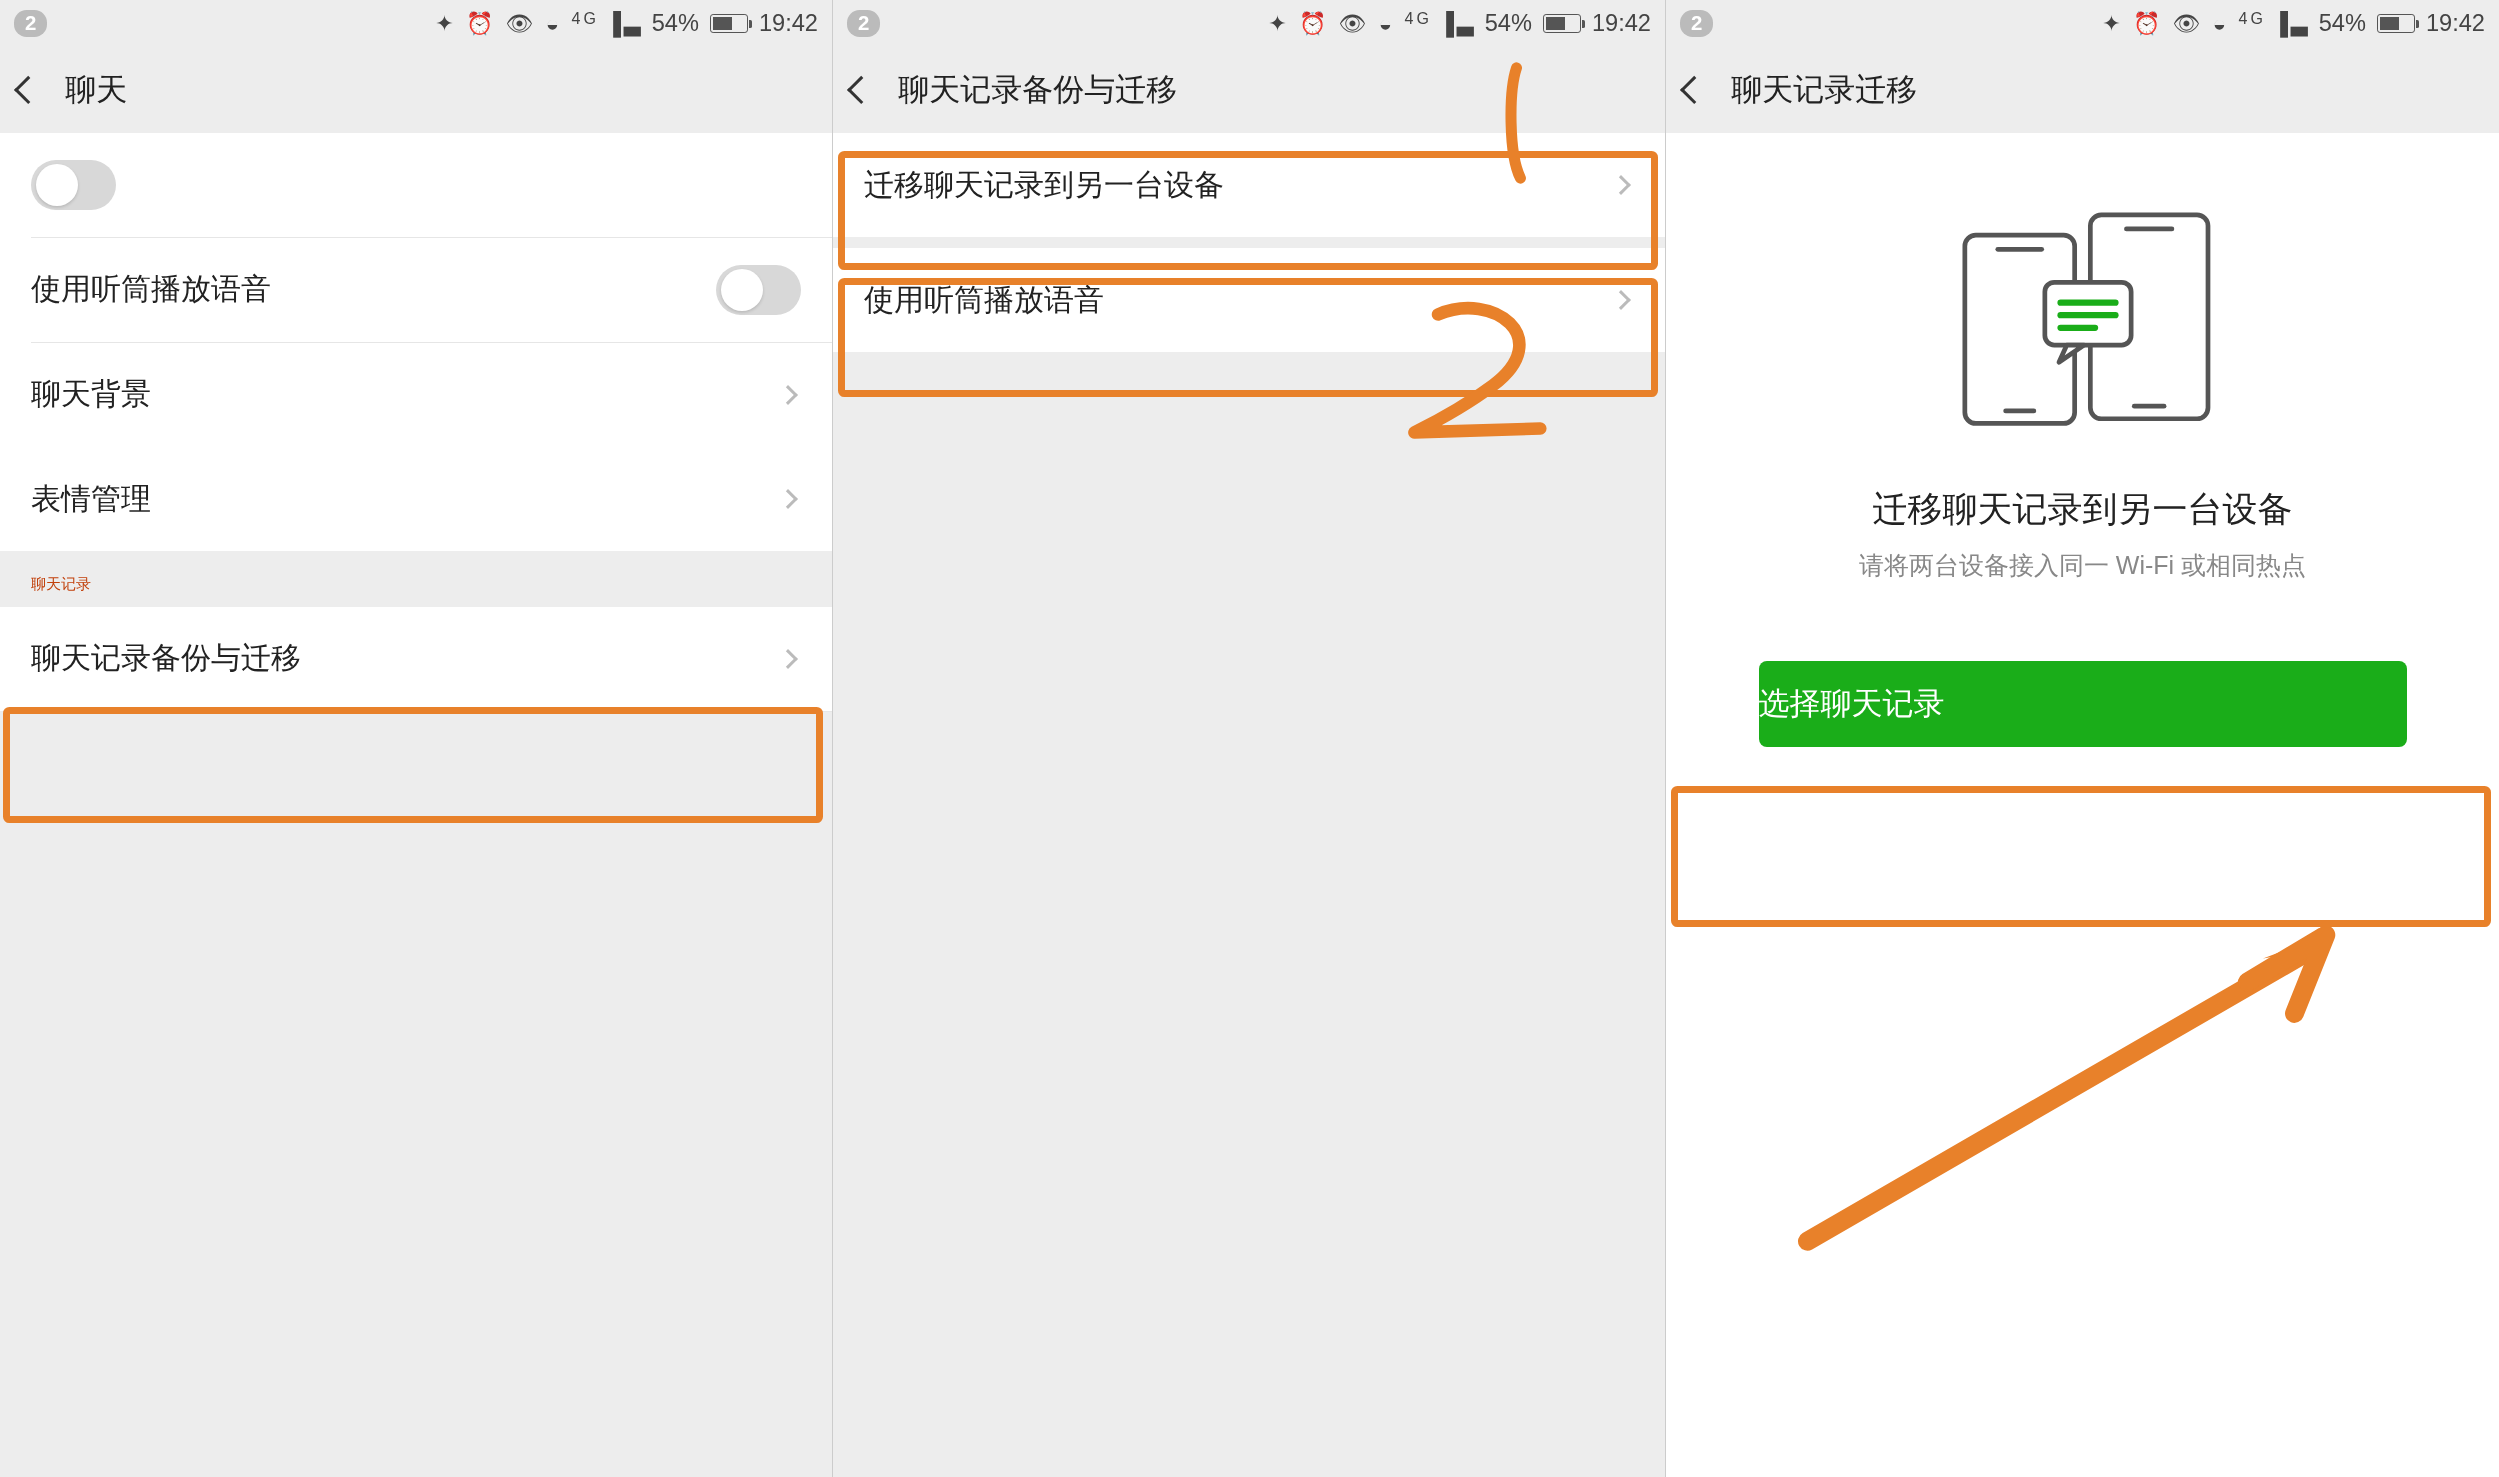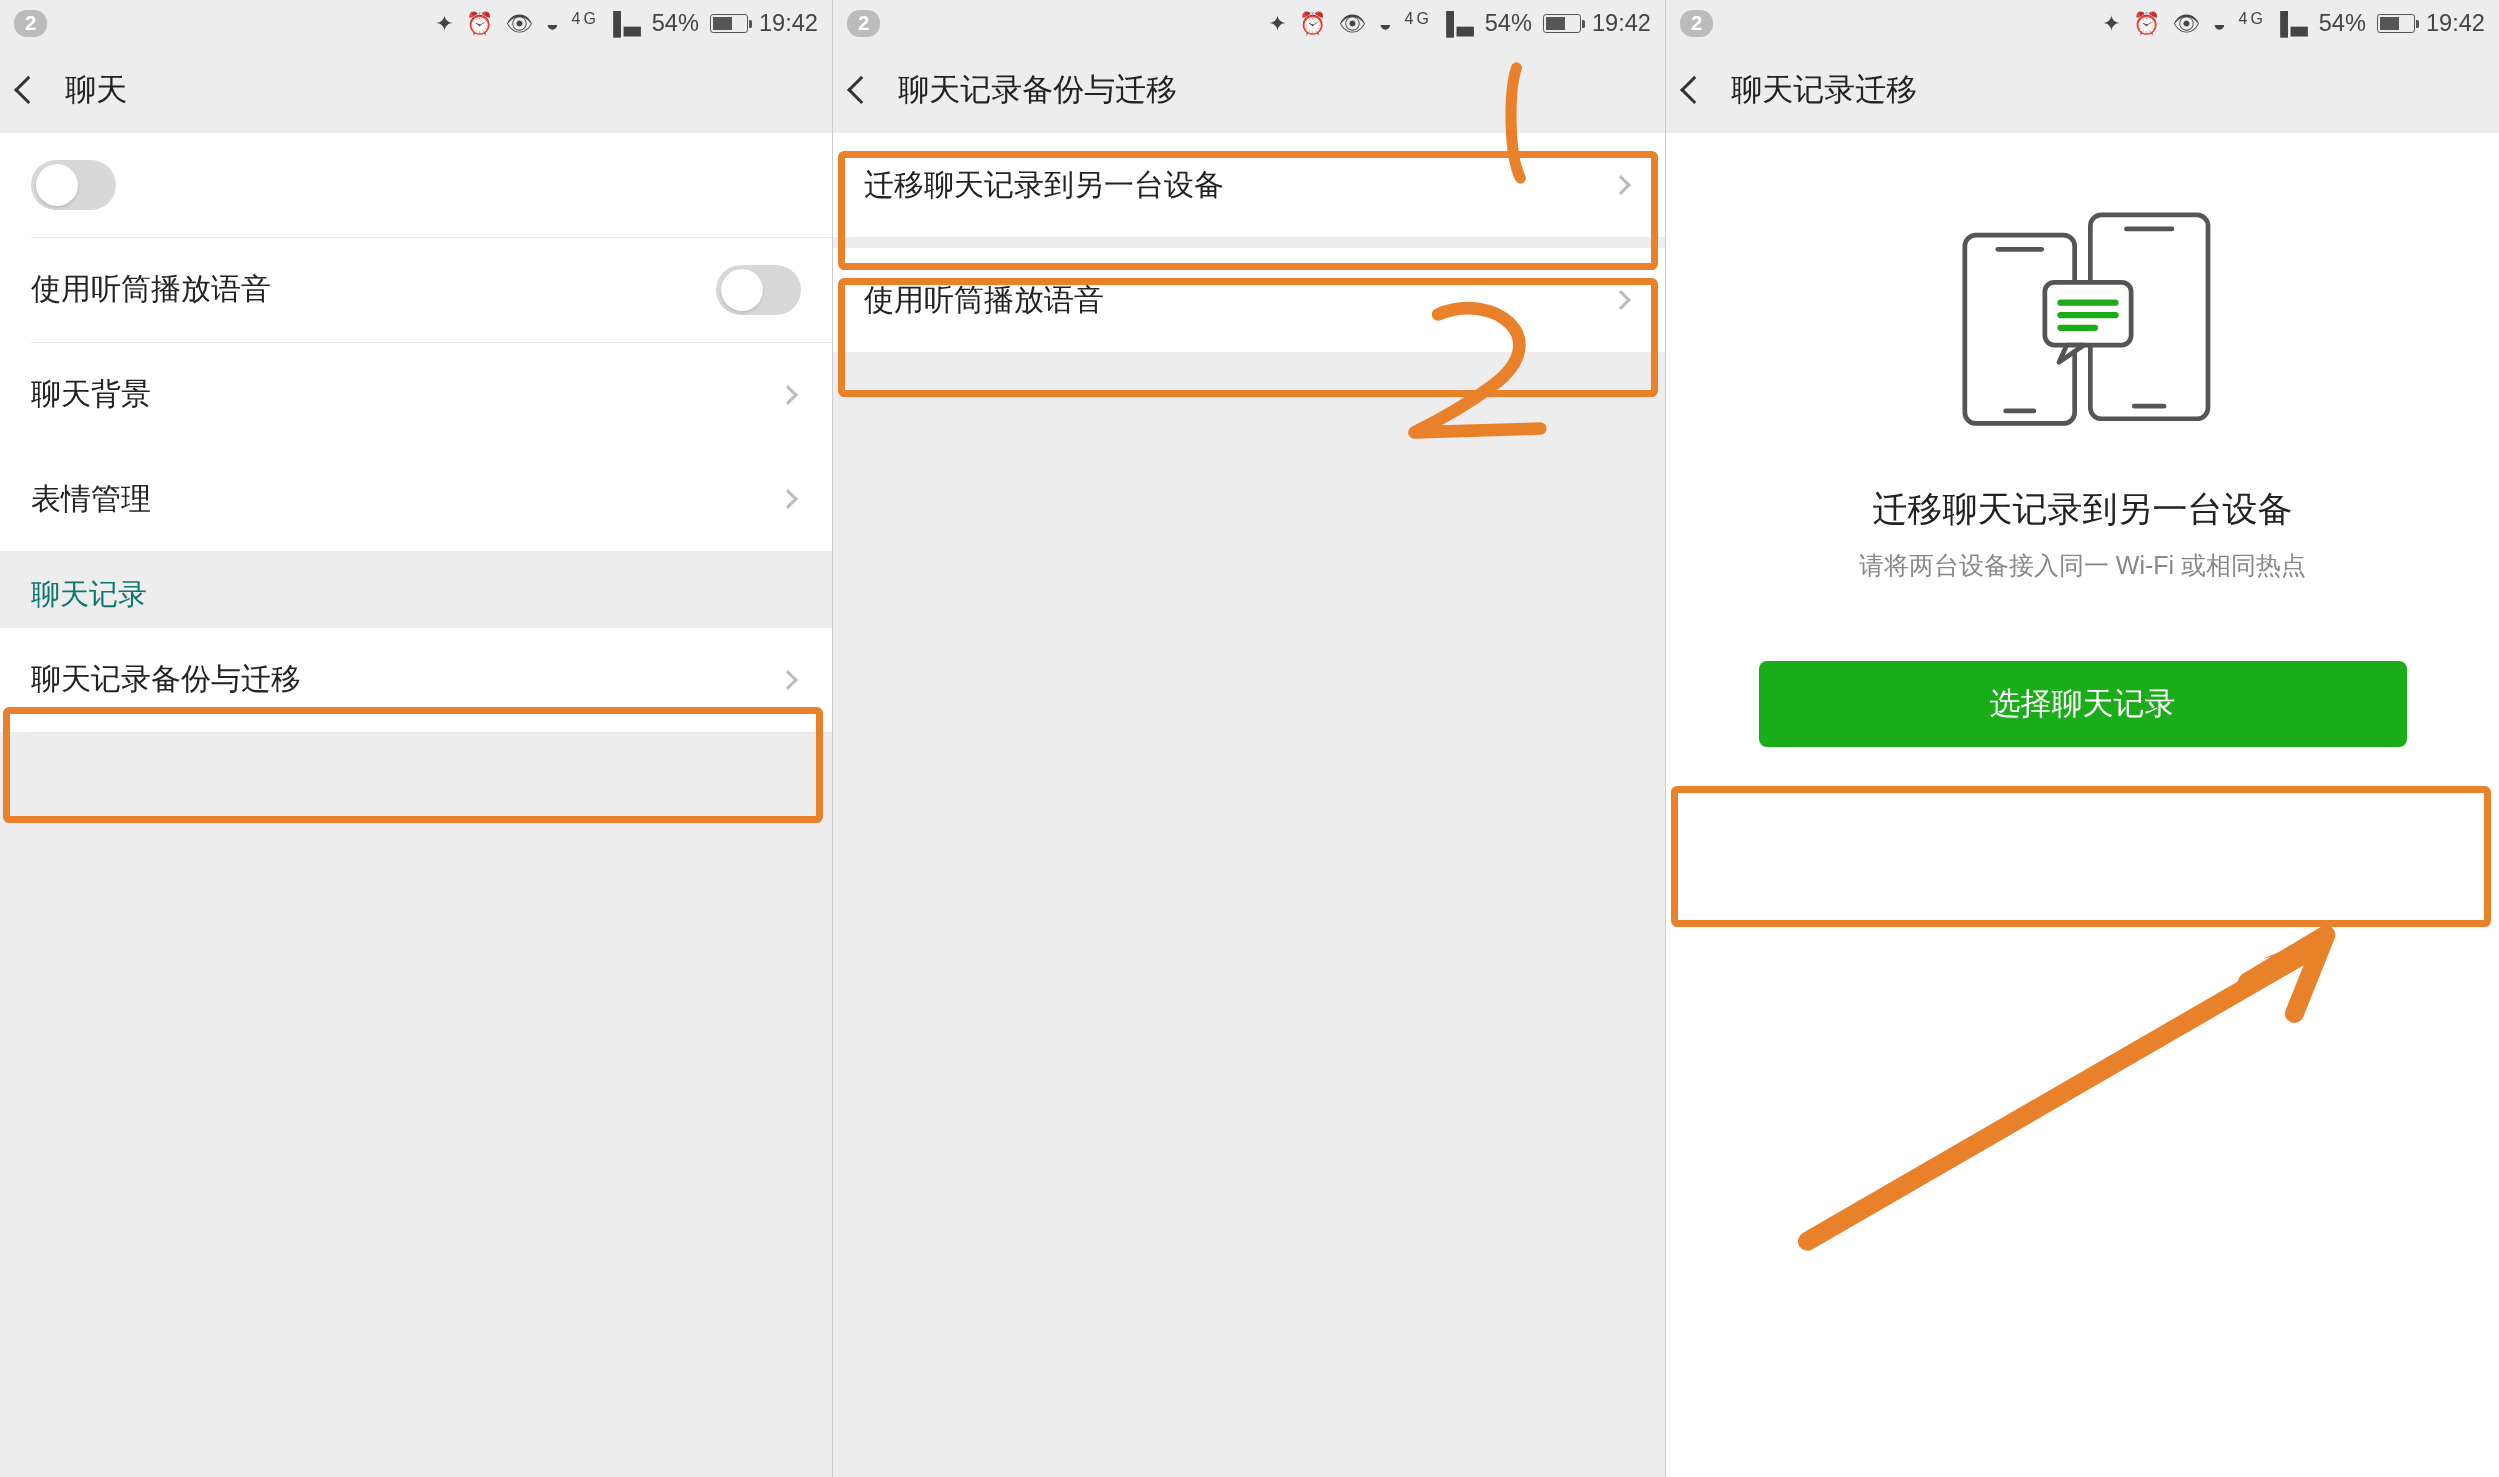--- a/index.html
+++ b/index.html
@@ -133,22 +133,22 @@
     border-radius: 50%;
     box-shadow: 0 1.6px 3.1px rgba(0,0,0,.15);
   }
   .divider {
     height: 0.8px;
     background: #e6e6e6;
     margin-left: 31px;
   }
   .section-header {
     padding: 23.6px 31px 12.6px;
-    font-size: 29px;
-    color: #0f766e;
+    font-size: 15px;
+    color: #c2410c;
     background: #EDEDED;
   }
   .content-fill {
     flex: 1;
     background: #EDEDED;
   }
 
   
   .hl {
     border: 7.9px solid #e8812a;
@@ -185,21 +185,21 @@
   .big-green-btn {
     margin-top: 79px;
     width: 648px;
     height: 86px;
     background: #1AAD19;
     color: #fff;
     font-size: 31px;
     border-radius: 7.9px;
     display: flex;
     align-items: center;
-    justify-content: center;
+    justify-content: flex-start;
     cursor: pointer;
   }
 
   
   .ann {
     position: absolute;
     z-index: 6;
     pointer-events: none;
   }
 </style>

